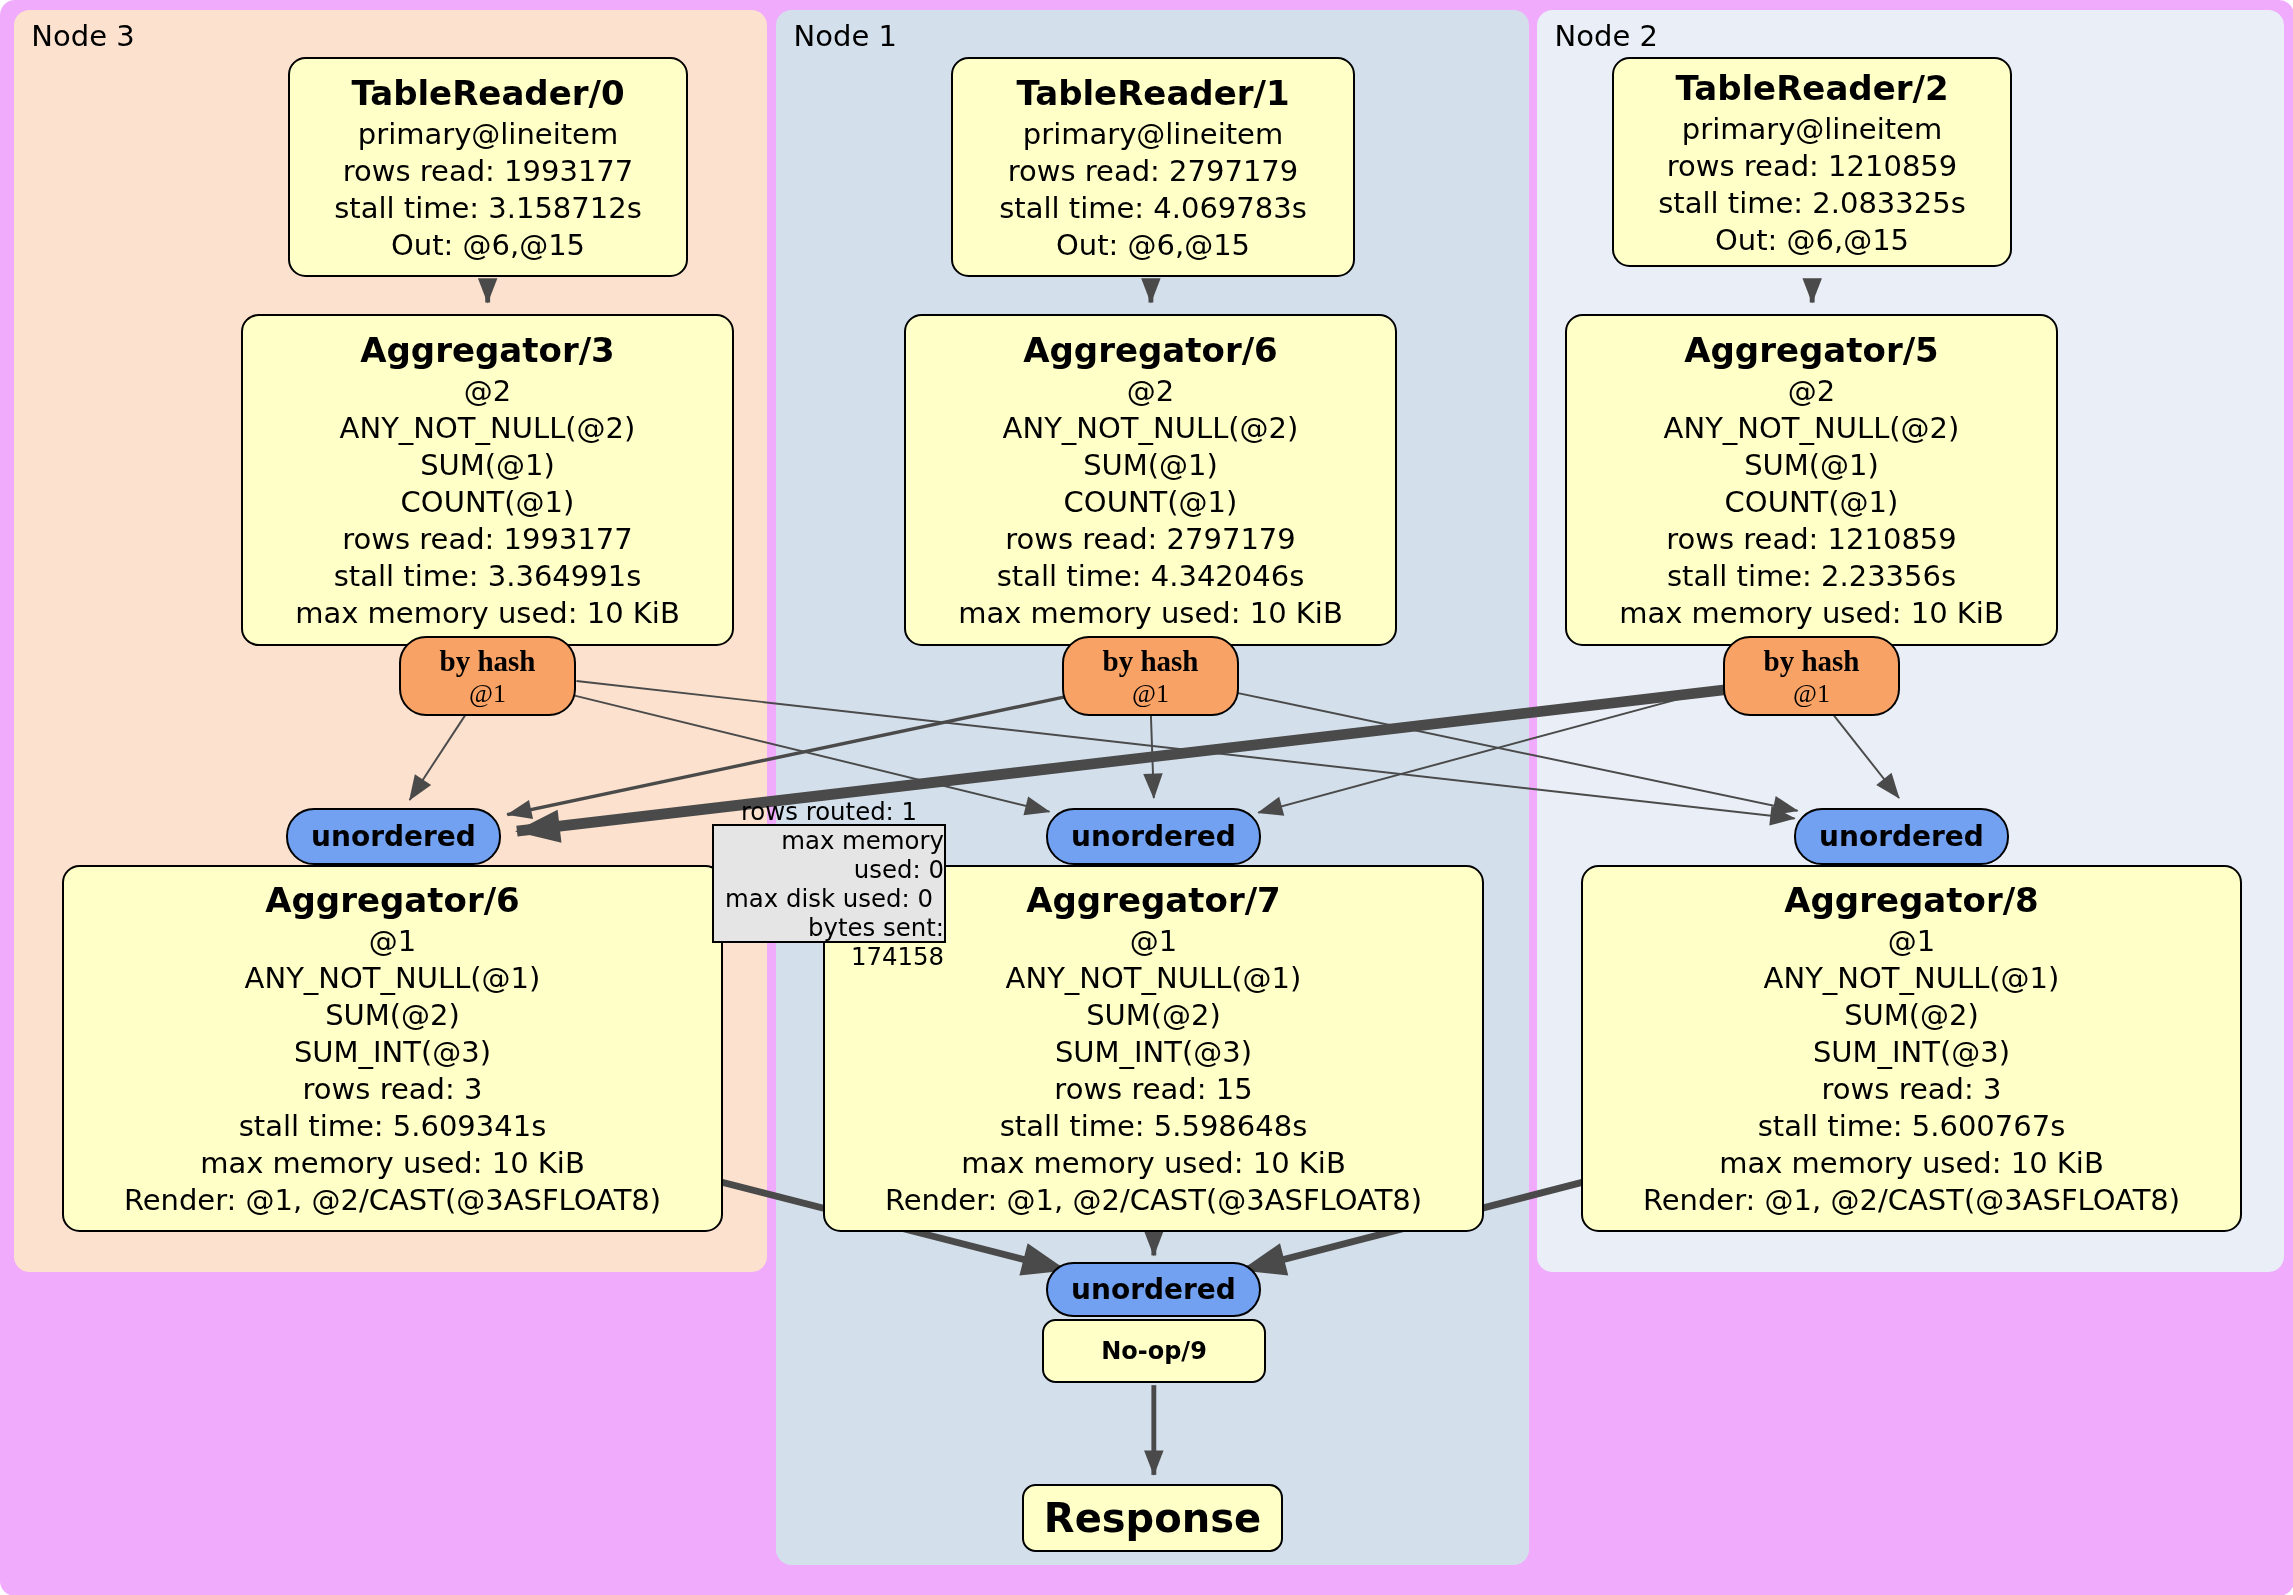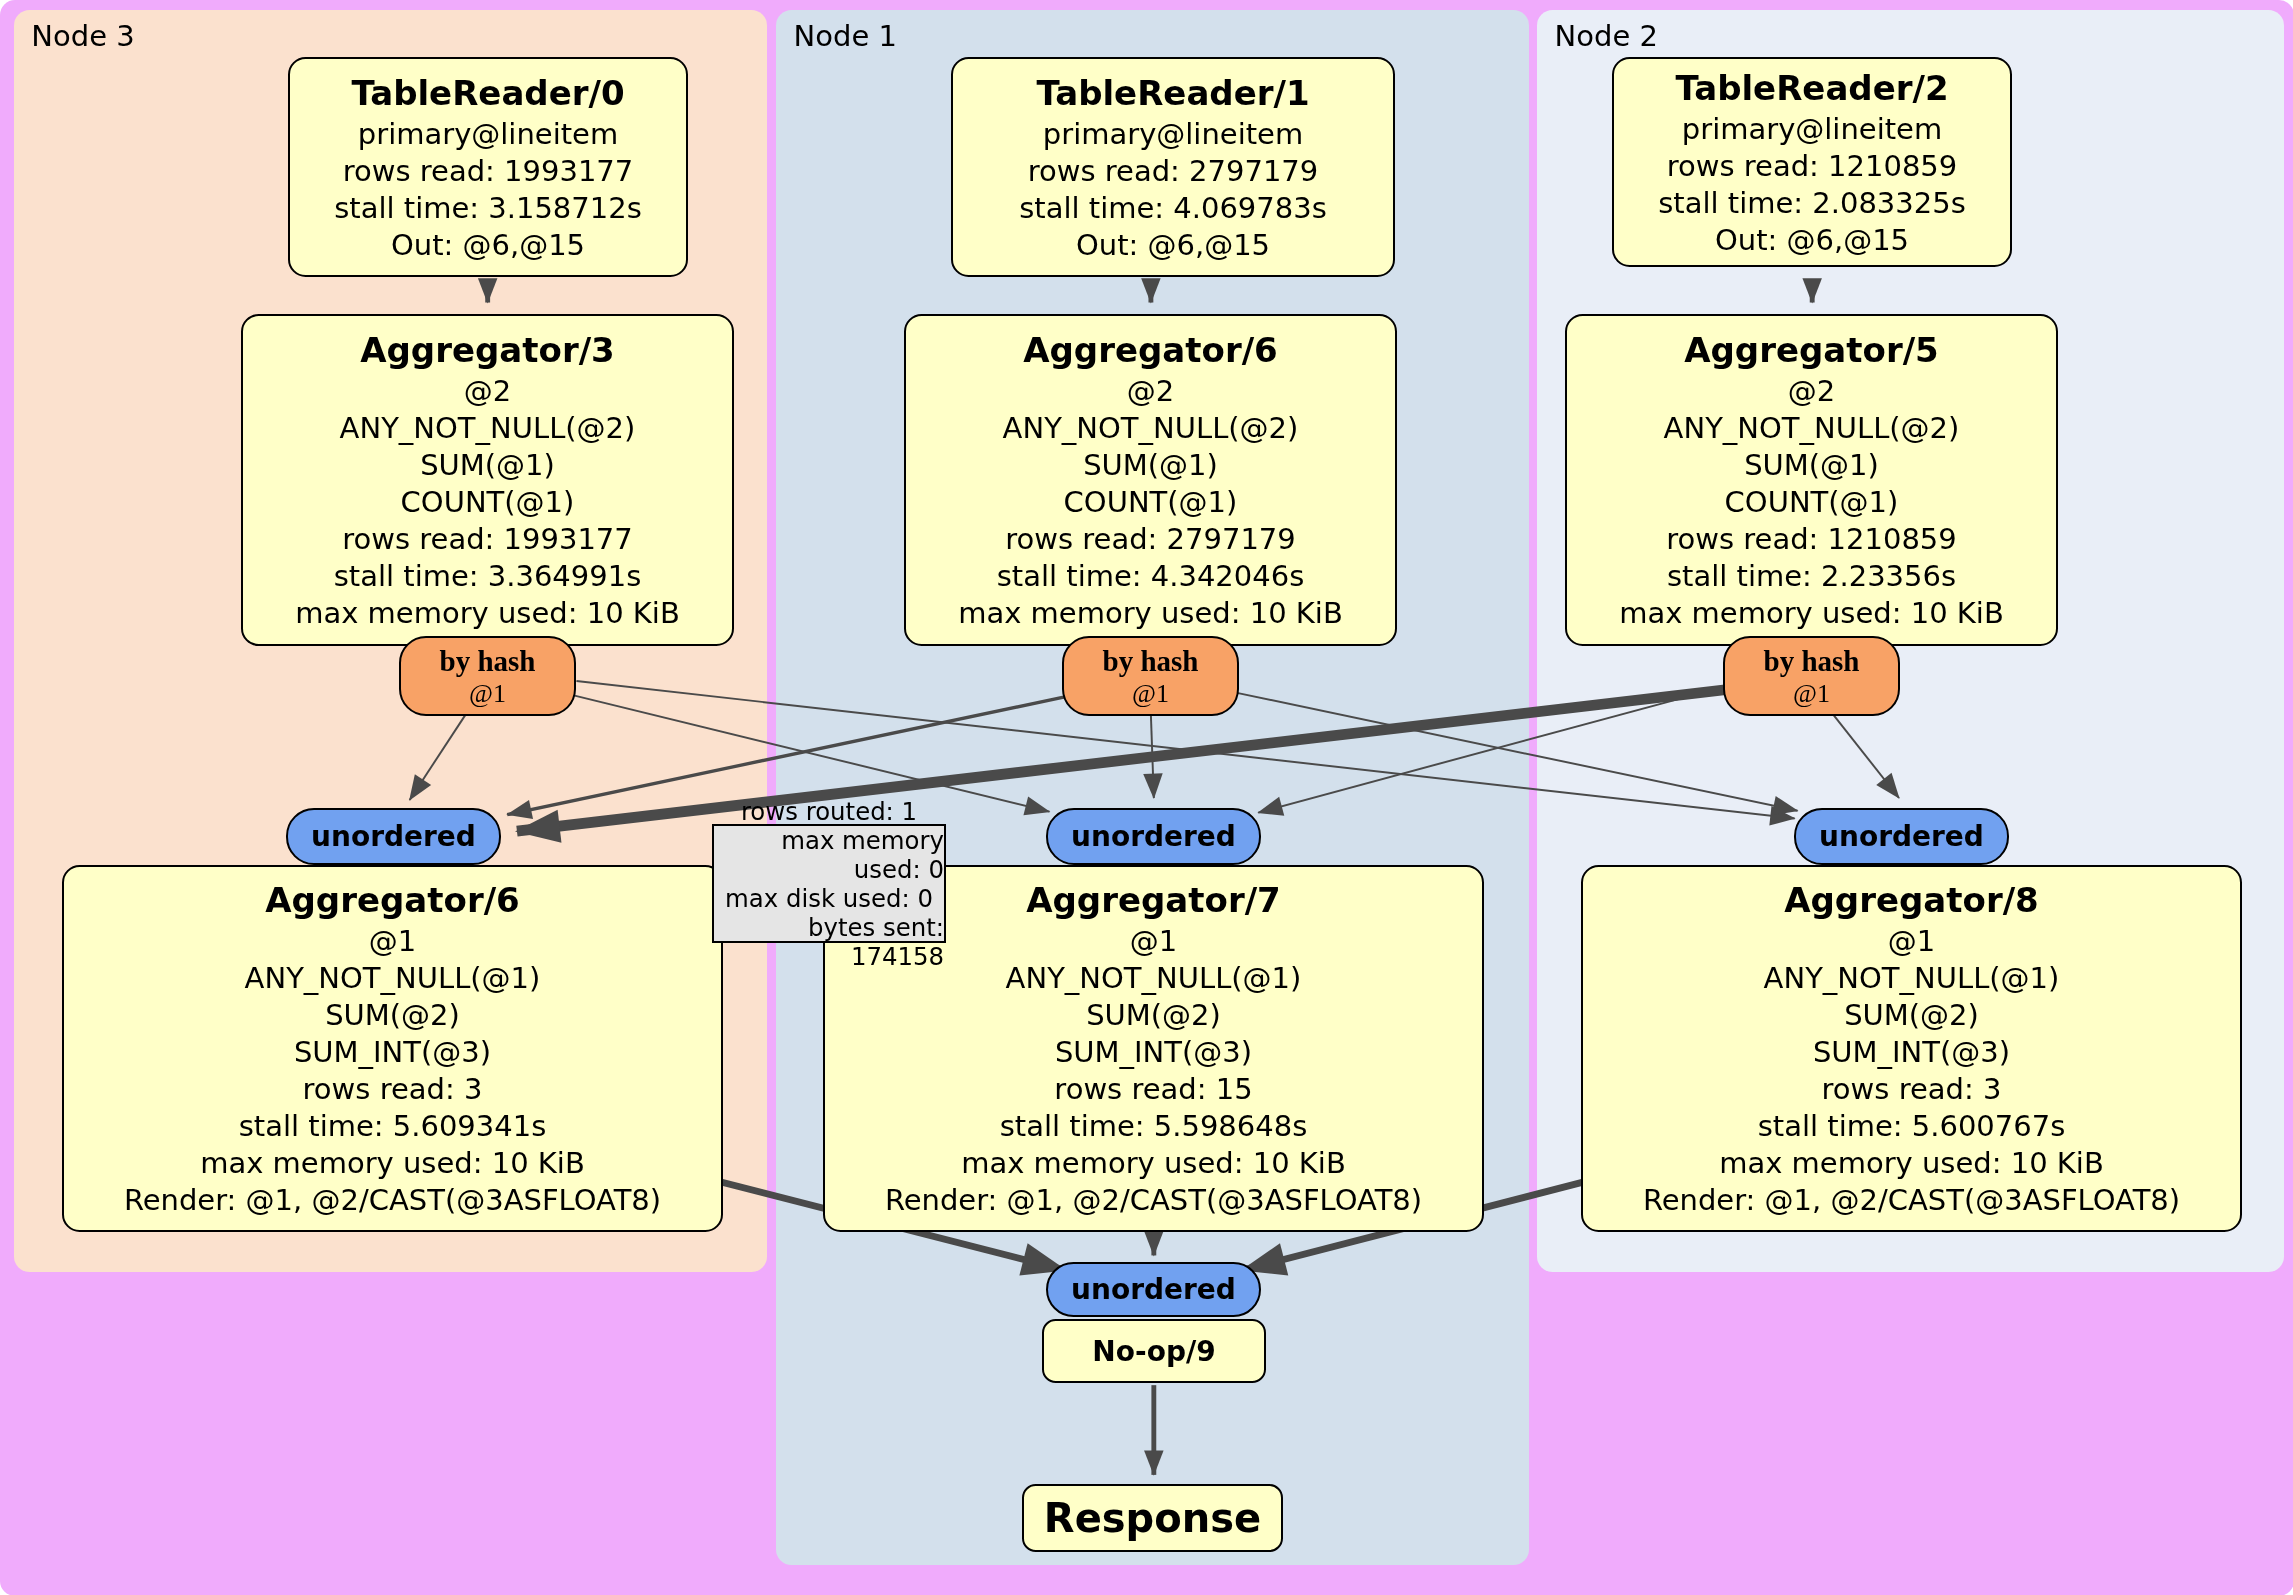--- a/index.html
+++ b/index.html
@@ -17,21 +17,21 @@
   .box .title{font-weight:700;font-size:34px;line-height:45px;}
   .pill{position:absolute;display:flex;flex-direction:column;align-items:center;justify-content:center;
         border:2.9px solid #000;z-index:2;box-sizing:border-box;text-align:center;}
   .router{background:#f8a266;border-radius:27px;font-family:Liberation Serif, serif;}
   .router .r-label{font-weight:700;font-size:29px;line-height:35px;}
   .router .r-detail{font-size:26px;line-height:29px;}
   .sync{background:#71a1f0;border-radius:28px;font-weight:700;font-size:28px;}
   .tooltip{position:absolute;background:#e5e5e5;border:2px solid #000;z-index:3;
            display:flex;flex-direction:column;align-items:center;justify-content:center;
            text-align:right;font-size:24.4px;line-height:29px;box-sizing:border-box;}
-  .t-noop .title{font-size:28px;}
+  .t-noop .title{font-size:24px;}
   .t-resp .title{font-size:40px;}
 </style>
 </head>
 <body>
 
 <div id="stage">
 
   <div class="panel p-node3" style="left:13.7px;top:9.8px;width:753px;height:1262px">
     <div class="panel-label">Node 3</div>
   </div>
@@ -73,21 +73,21 @@
     <line x1="1183" y1="1420" x2="1183" y2="1512" stroke="#4a4a4a" stroke-width="5" marker-end="url(#ah)"></line>
   </svg>
 
   <div class="box" style="left:288px;top:57px;width:400px;height:220px">
     <div class="title">TableReader/0</div>
     <div>primary@lineitem</div>
     <div>rows read: 1993177</div>
     <div>stall time: 3.158712s</div>
     <div>Out: @6,@15</div>
   </div>
-  <div class="box" style="left:951px;top:57px;width:444px;height:220px">
+  <div class="box" style="left:951px;top:57px;width:404px;height:220px">
     <div class="title">TableReader/1</div>
     <div>primary@lineitem</div>
     <div>rows read: 2797179</div>
     <div>stall time: 4.069783s</div>
     <div>Out: @6,@15</div>
   </div>
   <div class="box" style="left:1612px;top:57px;width:400px;height:210px">
     <div class="title">TableReader/2</div>
     <div>primary@lineitem</div>
     <div>rows read: 1210859</div>

